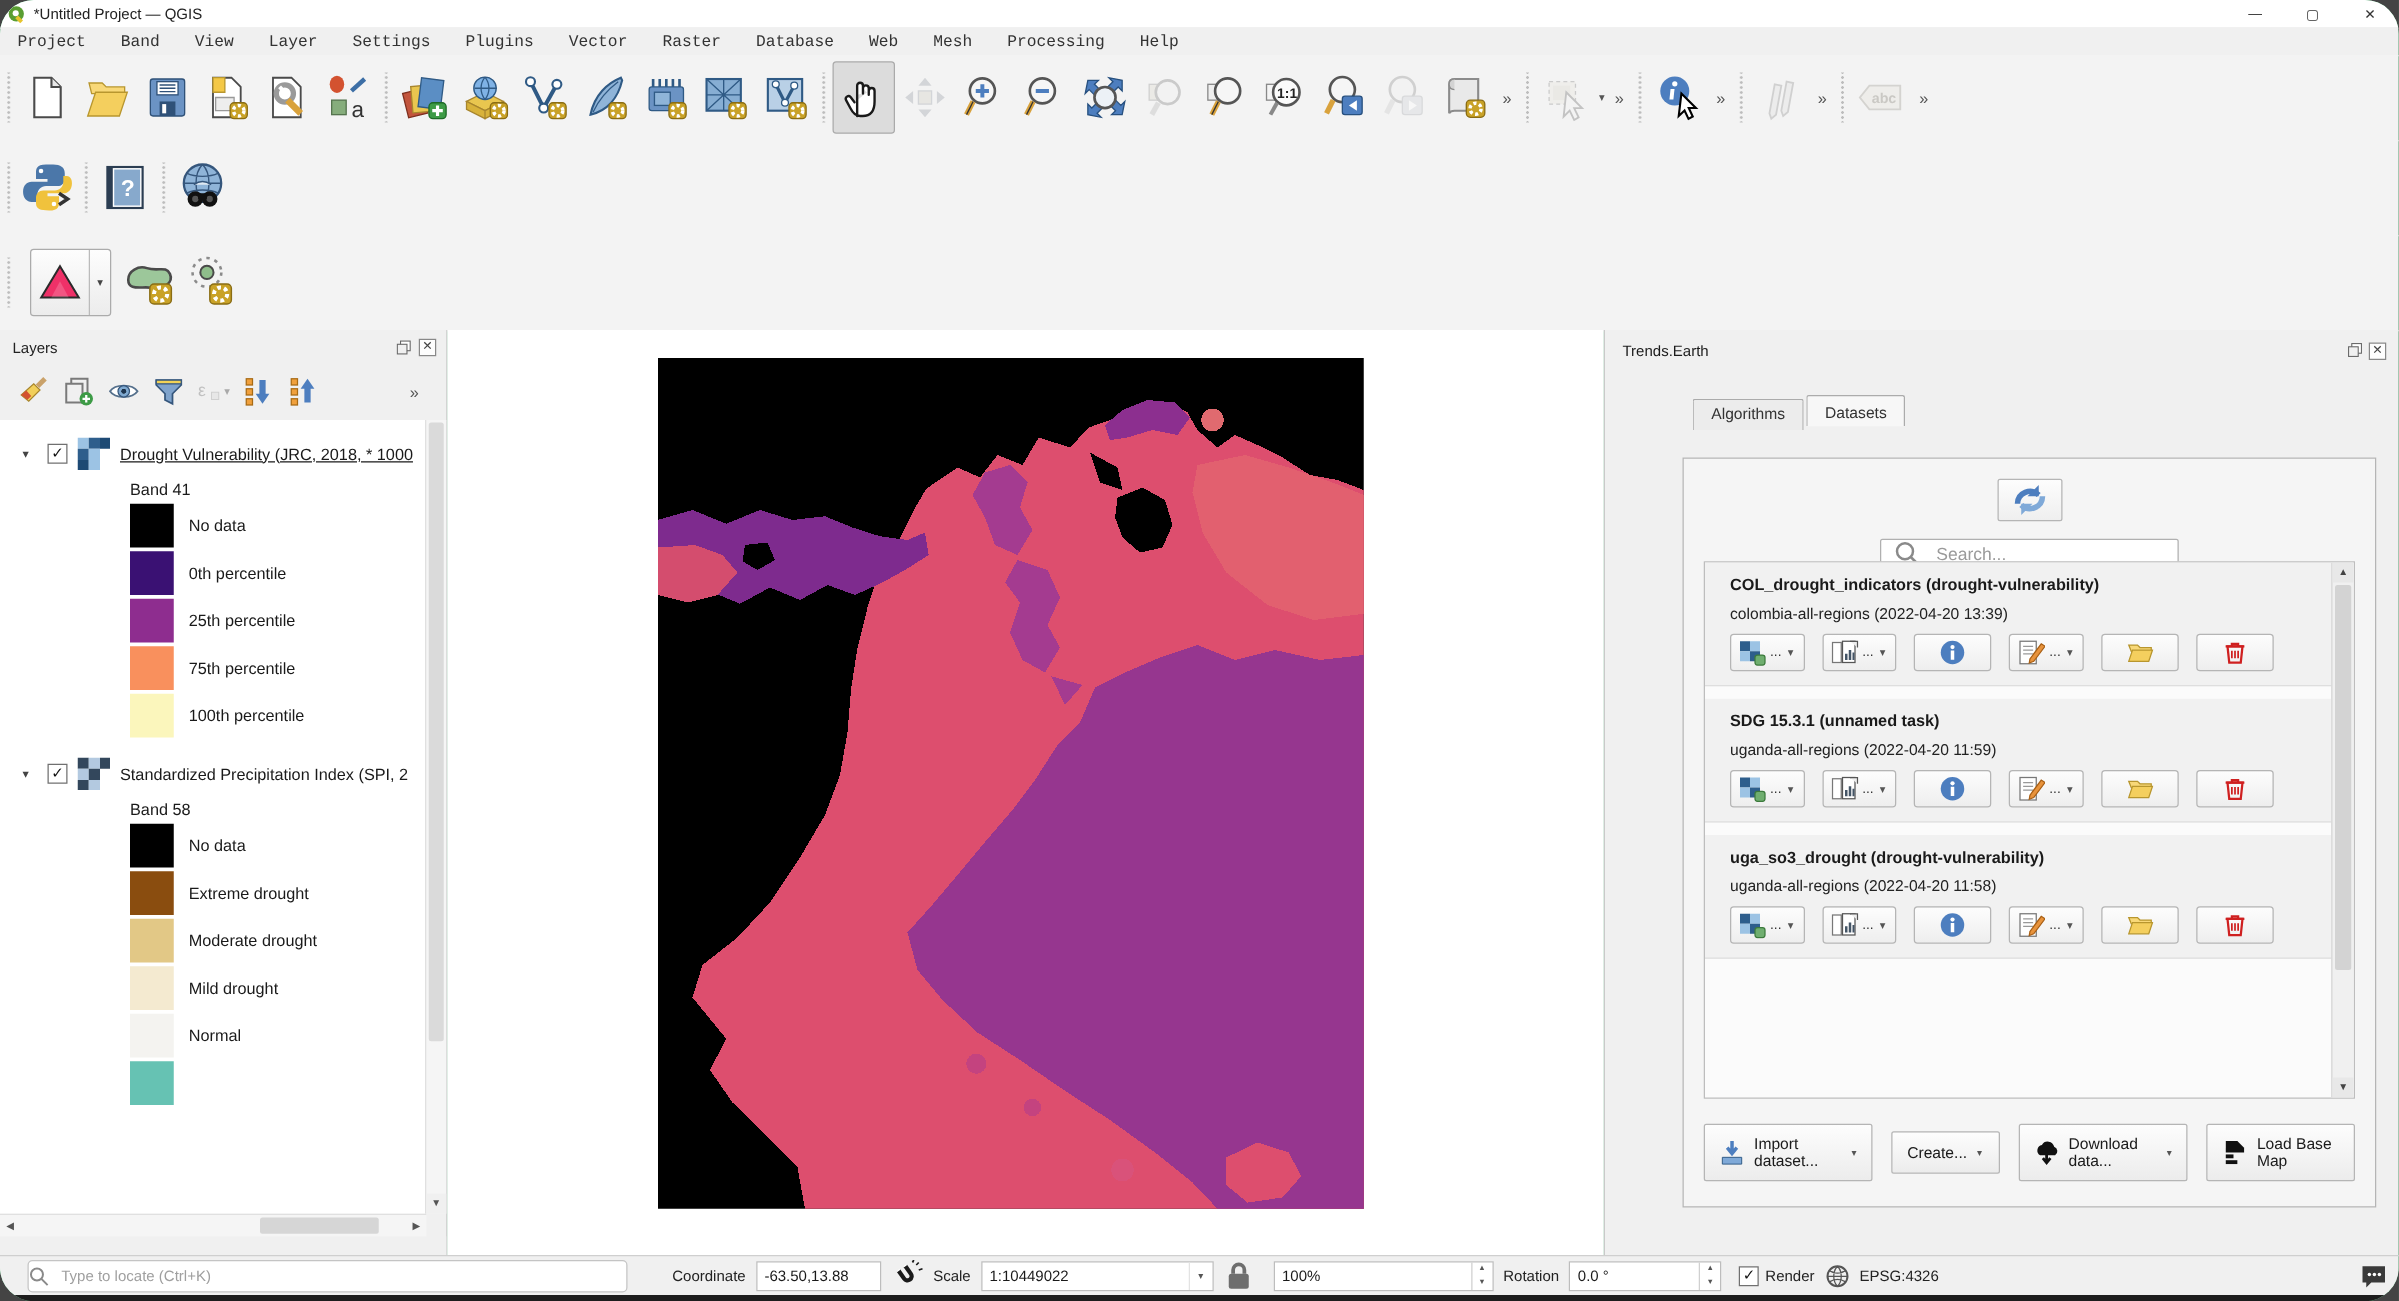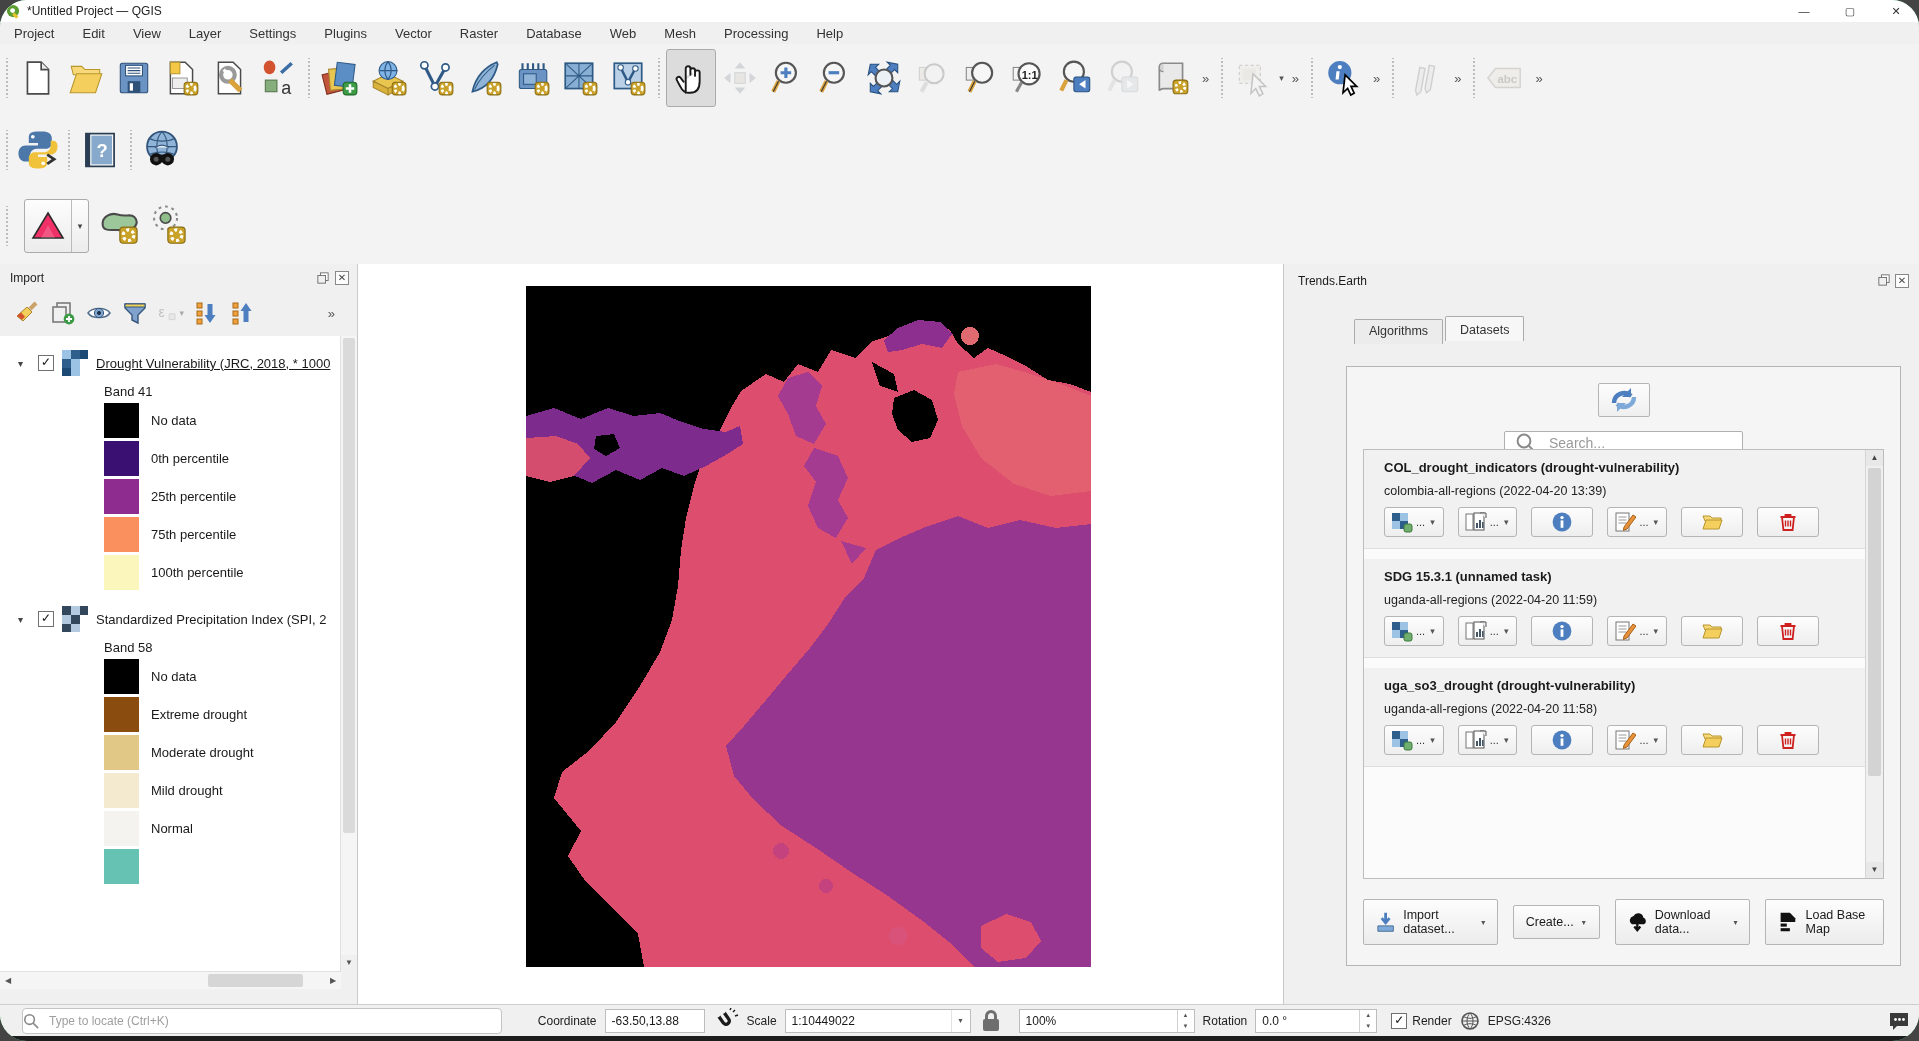--- a/index.html
+++ b/index.html
@@ -6,21 +6,21 @@
   .app{position:relative;width:1919px;height:1041px;background:#86efac;overflow:hidden;
        font-family:"Liberation Sans",sans-serif;color:#1a1a1a;font-size:13px;border-radius:27px;}
   svg{display:block}
   
   .titlebar{position:absolute;left:0;top:0;right:0;height:22px;background:#fff;display:flex;align-items:center;border-bottom:1px solid #e6e6e6;}
   .titlebar .logo{margin:0 6px 0 6px}
   .titlebar .title{font-size:12px;color:#222;}
   .winbtns{margin-left:auto;display:flex;height:100%;}
   .winbtn{width:46px;display:flex;align-items:center;justify-content:center;font-size:11px;color:#333;}
   
-  .menubar{position:absolute;left:0;top:22px;right:0;height:22px;background:#f0f0f0;display:flex;align-items:center;border-bottom:1px solid #e0e0e0;}
+  .menubar{position:absolute;left:0;top:22px;right:0;height:22px;background:#f0f0f0;display:flex;align-items:center;border-bottom:1px solid #e0e0e0;font-family:Liberation Mono, monospace;}
   .menu-item{padding:2px 14px;color:#333;}
   
   .toolbar{position:absolute;left:0;right:0;background:#f3f3f3;display:flex;align-items:center;border-bottom:1px solid #dcdcdc;}
   .tb-row1{top:44px;height:68px;}
   .tb-row2{top:112px;height:76px;}
   .tb-row3{top:188px;height:76px;}
   .grip{width:10px;height:40px;margin:0 2px;background-image:radial-gradient(#bdbdbd 1px,transparent 1.2px);background-size:4px 4px;background-position:center;background-repeat:repeat-y;}
   .tbtn{width:48px;height:56px;display:flex;align-items:center;justify-content:center;position:relative;border-radius:3px;}
   .tbtn svg{width:38px;height:38px}
   .tbtn.pressed{background:#dcdcdc;border:1px solid #aaa;}
@@ -129,21 +129,21 @@
     <span class="title">*Untitled Project — QGIS</span>
     <div class="winbtns">
       <span class="winbtn">—</span>
       <span class="winbtn">▢</span>
       <span class="winbtn">✕</span>
     </div>
   </div>
 
   <div class="menubar">
     <span class="menu-item">Project</span>
-    <span class="menu-item">Edit</span>
+    <span class="menu-item">Band</span>
     <span class="menu-item">View</span>
     <span class="menu-item">Layer</span>
     <span class="menu-item">Settings</span>
     <span class="menu-item">Plugins</span>
     <span class="menu-item">Vector</span>
     <span class="menu-item">Raster</span>
     <span class="menu-item">Database</span>
     <span class="menu-item">Web</span>
     <span class="menu-item">Mesh</span>
     <span class="menu-item">Processing</span>
@@ -443,21 +443,21 @@
           <rect x="19" y="21" width="15" height="14" rx="3" fill="#c9a227" stroke="#8a6d14"></rect>
           <circle cx="26.5" cy="28" r="4.6" fill="none" stroke="#fff" stroke-width="2.8" stroke-dasharray="2.6 2.2"></circle>
         </svg>
       </span>
   </div>
 
   <div class="main">
 
     <div class="layers-panel panel">
       <div class="panel-head">
-        <span>Import</span>
+        <span>Layers</span>
         <span class="ph-btns">
           <span>
               <svg width="12" height="12" viewBox="0 0 14 14">
                 <rect x="4" y="1" width="9" height="9" fill="#fff" stroke="#666"></rect>
                 <rect x="1" y="4" width="9" height="9" fill="#f0f0f0" stroke="#666"></rect>
               </svg>
             </span>
           <span class="ph-x">✕</span>
         </span>
       </div>

